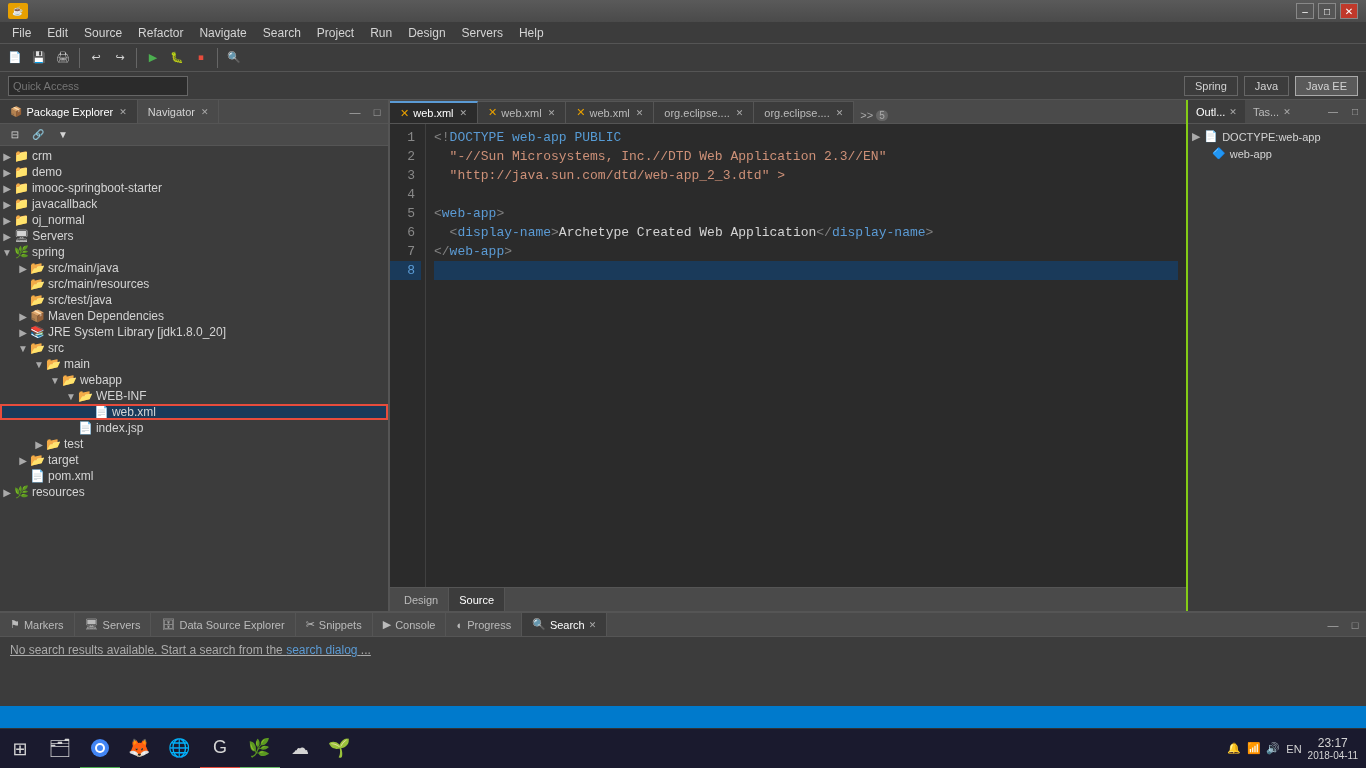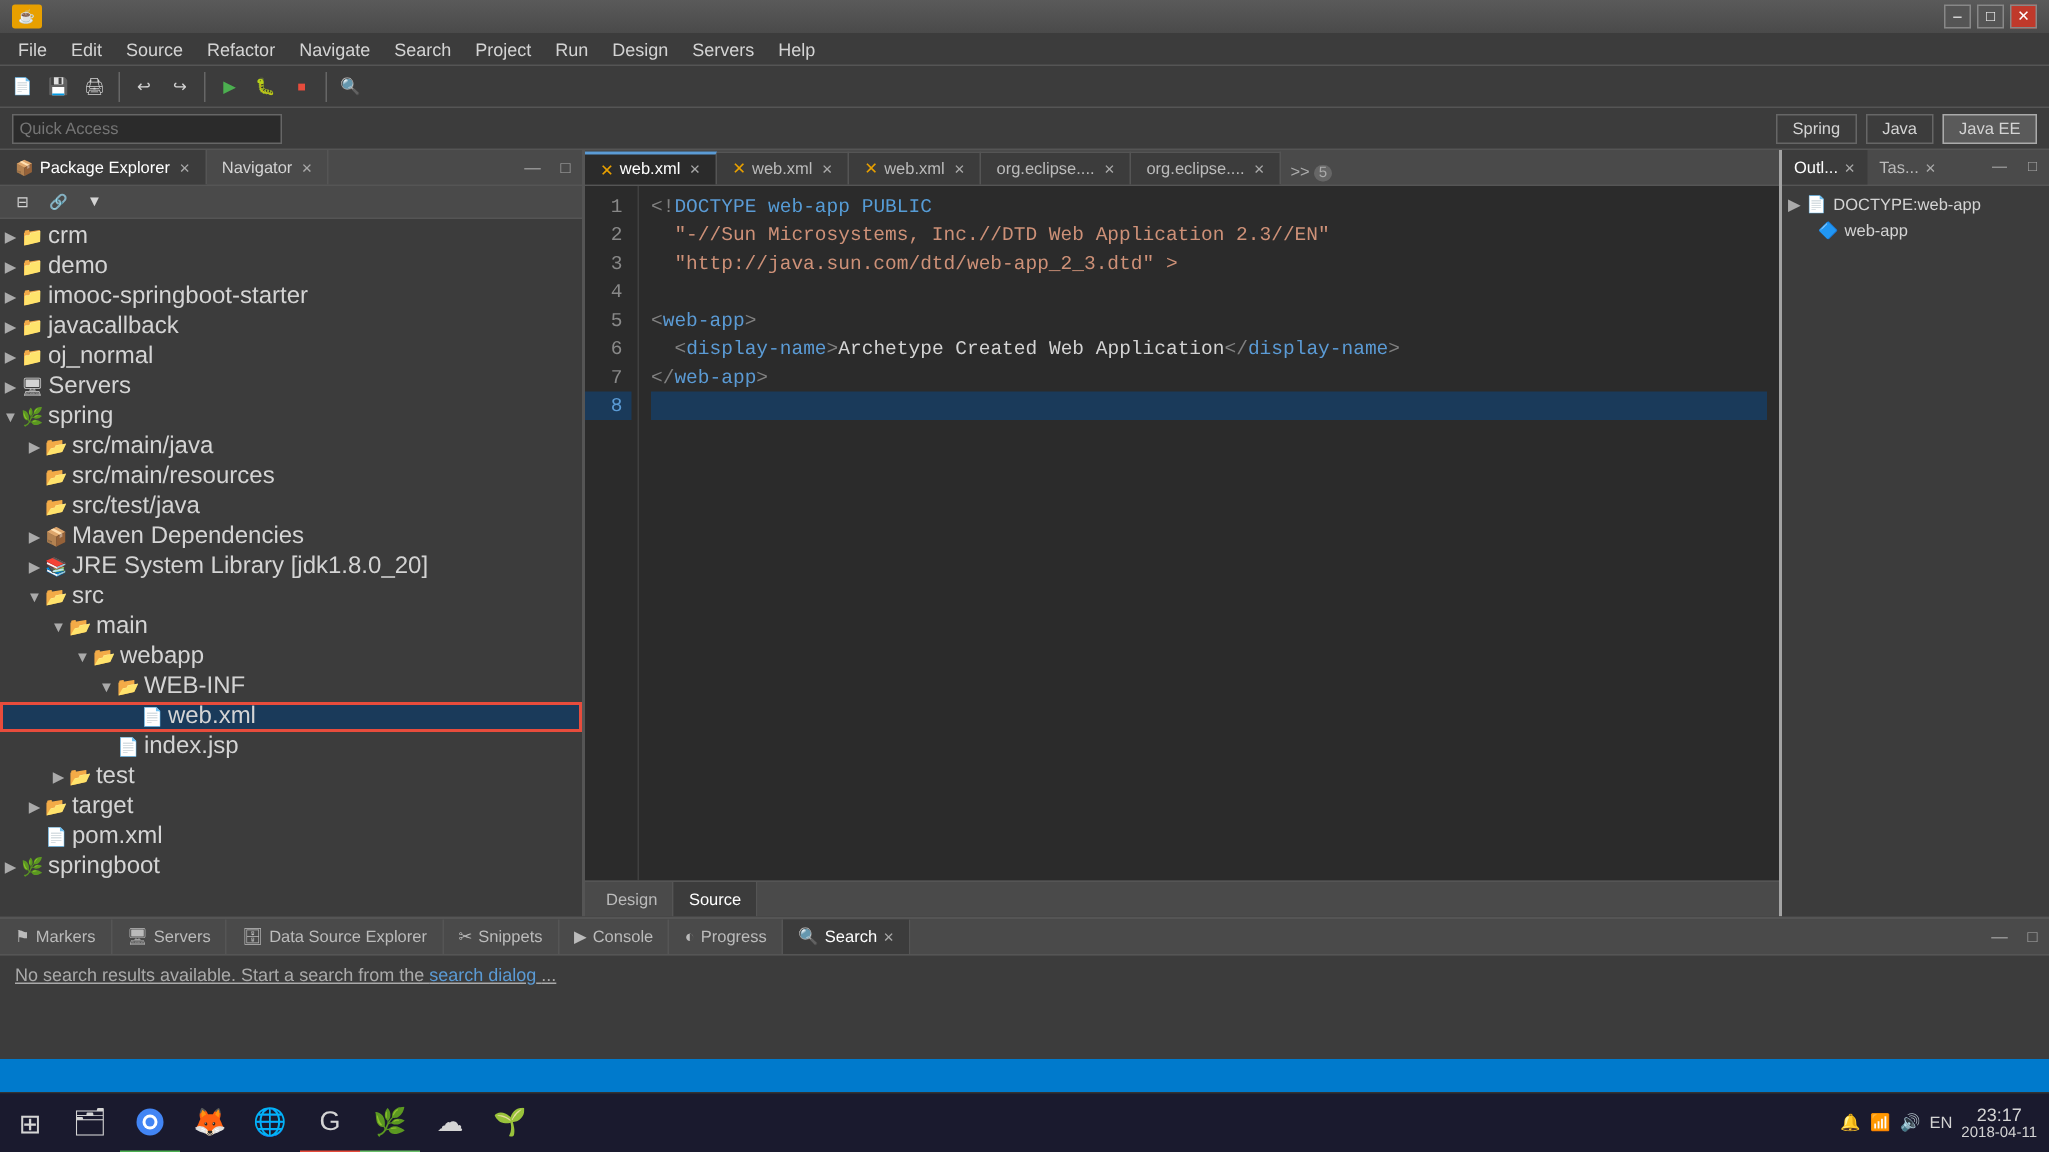--- a/index.html
+++ b/index.html
@@ -149,21 +149,21 @@
       padding: 1px 0;
       cursor: pointer;
       color: #d4d4d4;
       font-size: 12px;
       white-space: nowrap;
     }
     .tree-item.selected-highlight { background: #1a3a5a; outline: 2px solid #e74c3c; outline-offset: -2px; }
     .tree-indent { display: inline-block; }
     .tree-arrow { width: 14px; text-align: center; font-size: 10px; color: #aaa; }
     .tree-icon { margin-right: 3px; font-size: 12px; }
-    .tree-label { font-size: 16px; }
+    .tree-label { font-size: 12px; }
 
     
     #editor-area {
       flex: 1;
       display: flex;
       flex-direction: column;
       background: #2b2b2b;
     }
 
     #editor-tabs {
@@ -247,21 +247,21 @@
       border-right: 1px solid #555;
       height: 100%;
       display: flex; align-items: center;
     }
     .editor-bottom-tab.active { background: #3c3c3c; color: #fff; }
 
     
     #right-panel {
       width: 180px;
       background: #3c3c3c;
-      border-left: 2px solid #a3a3a3;
+      border-left: 2px solid #84cc16;
       display: flex;
       flex-direction: column;
     }
     #right-panel-tabs {
       height: 24px;
       background: #4a4a4a;
       display: flex;
       align-items: center;
       border-bottom: 1px solid #555;
     }
@@ -586,21 +586,21 @@
           </div>
           <div class="tree-item">
             <span class="tree-indent" style="width:16px;display:inline-block;"></span>
             <span class="tree-arrow"> </span>
             <span class="tree-icon">📄</span>
             <span class="tree-label">pom.xml</span>
           </div>
           <div class="tree-item">
             <span class="tree-arrow">▶</span>
             <span class="tree-icon">🌿</span>
-            <span class="tree-label">springboot</span>
+            <span class="tree-label">resources</span>
           </div>
         </div>
     </div>
 
     <div id="editor-area">
       <div id="editor-tabs">
         <div class="editor-tab active">
           <span class="editor-tab-icon">✕</span>
           <span>web.xml</span>
           <span class="editor-tab-close">✕</span>

